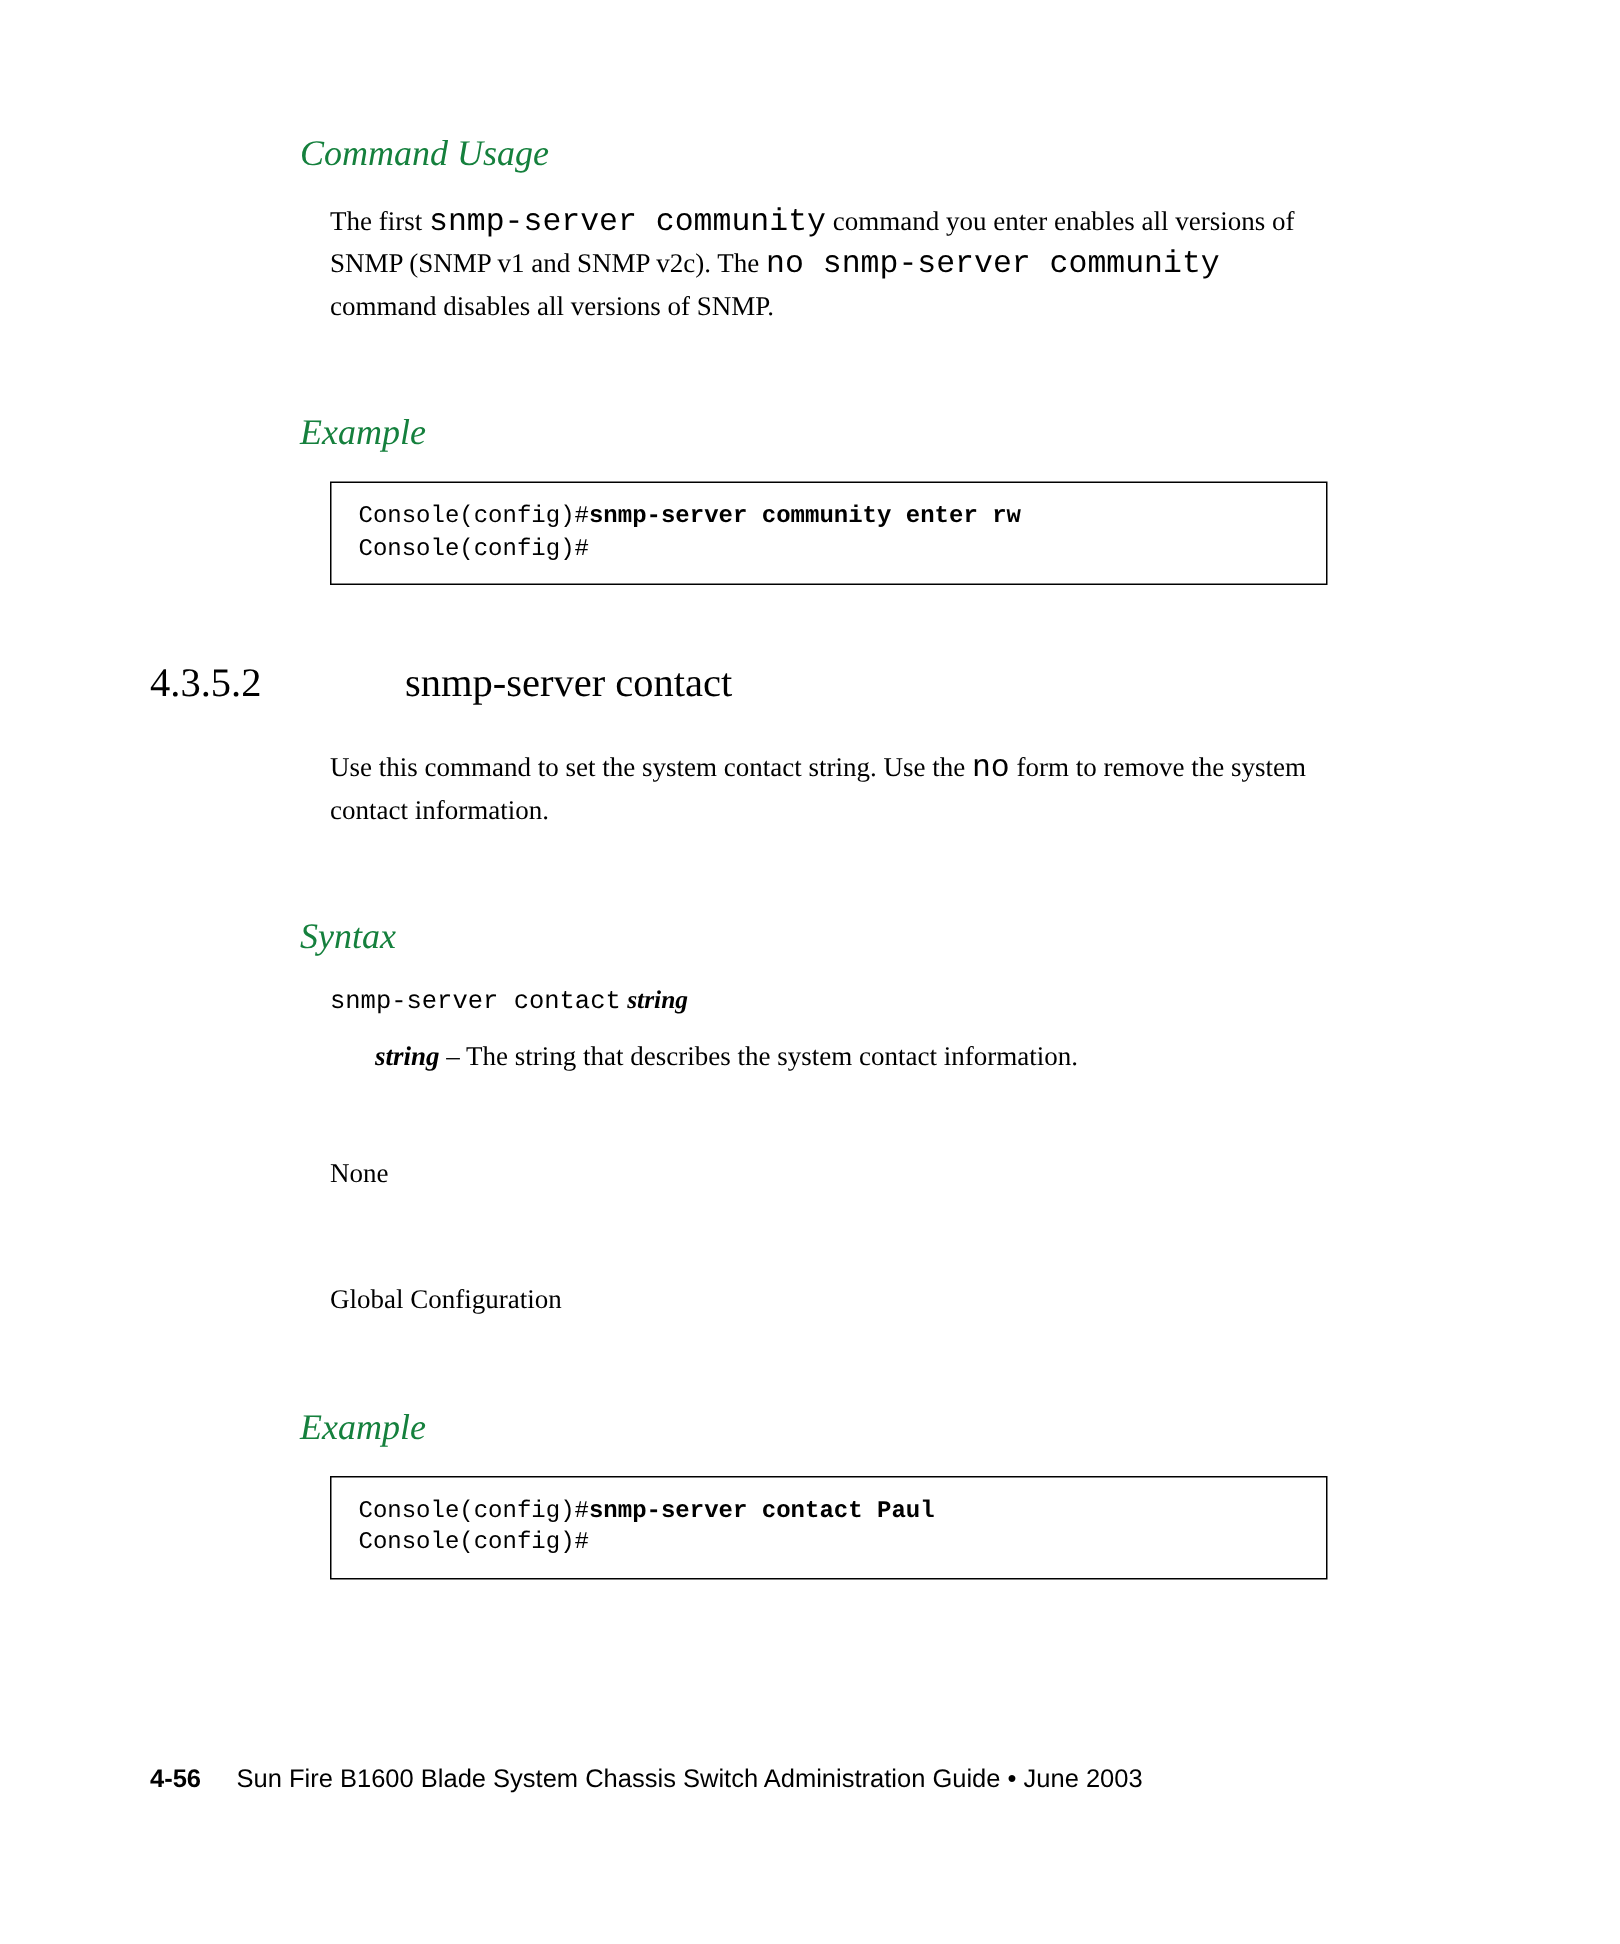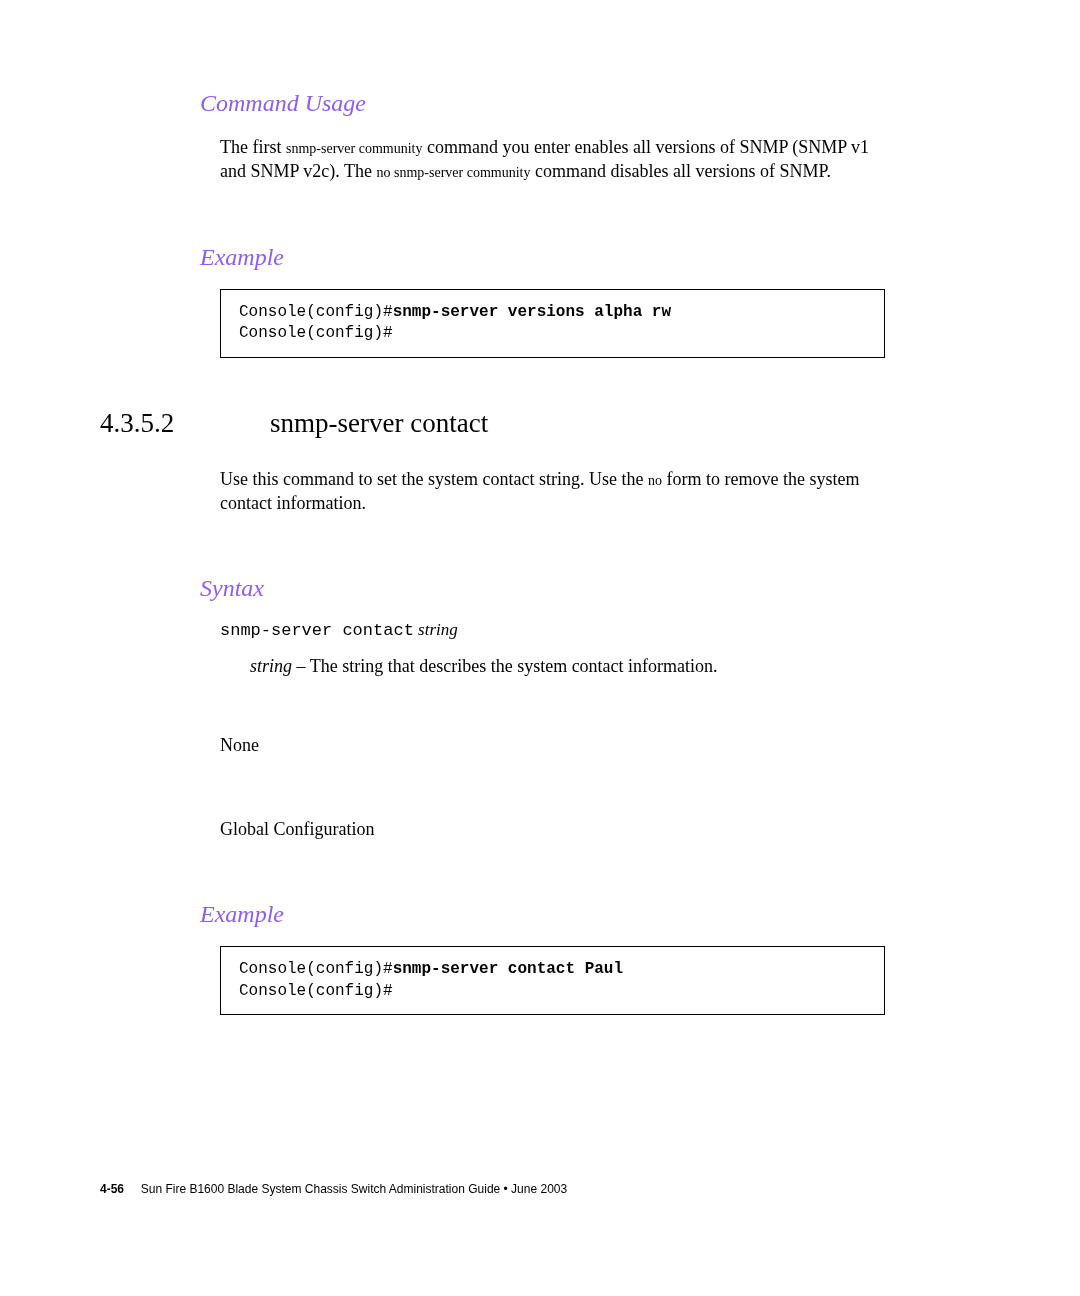--- a/index.html
+++ b/index.html
@@ -18,35 +18,36 @@
     .page-content {
       padding: 90px 195px 0 100px;
     }
     .section-heading {
       font-family: Georgia, 'Palatino', serif;
       font-style: italic;
       font-size: 24px;
       font-weight: normal;
       margin-left: 100px;
       margin-bottom: 18px;
-      color: #8b5cf6;
+      color: #15803d;
     }
     .body-text {
       font-family: Georgia, 'Palatino', serif;
       font-size: 18px;
       line-height: 1.35;
       margin-left: 120px;
       margin-bottom: 20px;
     }
     .mono {
-      font-family: Liberation Serif, serif;
-      font-size: 14px;
+      font-family: Liberation Mono, monospace;
+      font-size: 21px;
     }
     .italic {
       font-style: italic;
+      font-weight: bold;
     }
     .console-box {
       border: 1px solid #000;
       margin-left: 120px;
       padding: 12px 18px;
       font-family: 'Courier New', Courier, monospace;
       font-size: 16px;
       line-height: 1.35;
       margin-bottom: 28px;
     }
@@ -82,41 +83,41 @@
       margin-left: 150px;
       margin-bottom: 14px;
       line-height: 1.35;
     }
     .spacer-small { height: 40px; }
     .footer {
       position: absolute;
       bottom: 100px;
       left: 100px;
       font-family: Helvetica, Arial, sans-serif;
-      font-size: 12px;
+      font-size: 17px;
     }
     .footer-bold {
       font-weight: bold;
     }
   </style>
 </head>
 <body>
 
 <div class="page-content">
 
   <div class="section-heading">Command Usage</div>
   <div class="body-text">
     <span>The first </span><span class="mono">snmp-server community</span><span> command you enter enables all versions of SNMP (SNMP v1 and SNMP v2c). The </span><span class="mono">no snmp-server community</span><span> command disables all versions of SNMP.</span>
   </div>
 
   <div class="spacer-small"></div>
 
   <div class="section-heading">Example</div>
   <div class="console-box">
-    <div><span>Console(config)#</span><span class="bold">snmp-server versions alpha rw</span></div>
+    <div><span>Console(config)#</span><span class="bold">snmp-server community enter rw</span></div>
     <div>Console(config)#</div>
   </div>
 
   <div class="numbered-heading">
     <div class="section-number">4.3.5.2</div>
     <div class="section-title">snmp-server contact</div>
   </div>
 
   <div class="body-text">
     <span>Use this command to set the system contact string. Use the </span><span class="mono">no</span><span> form to remove the system contact information.</span>

